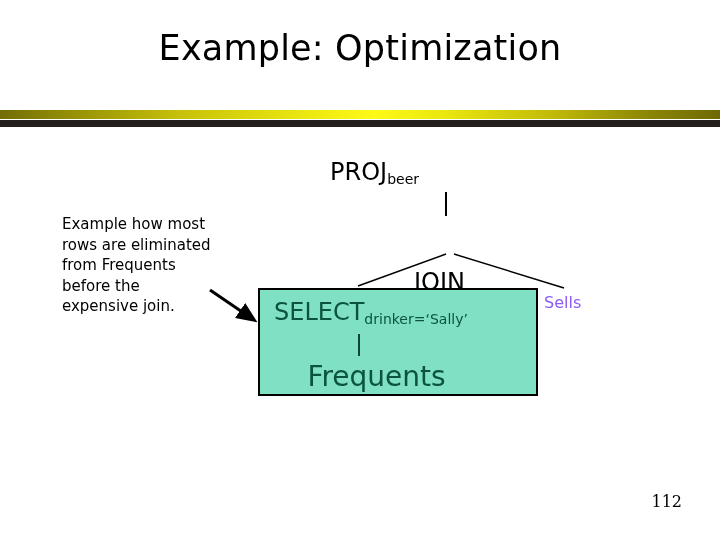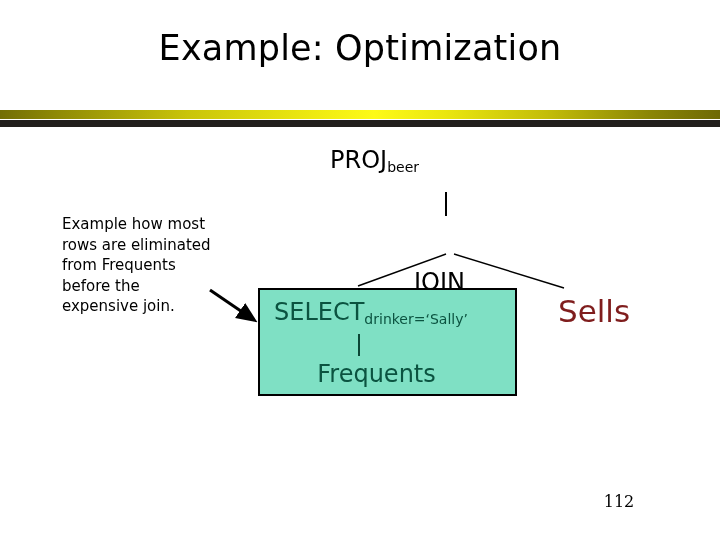--- a/index.html
+++ b/index.html
@@ -84,21 +84,21 @@
     left: 200px;
     top: 282px;
     width: 66px;
     height: 48px;
   }
 
   
   #proj-node {
     position: absolute;
     left: 330px;
-    top: 146px;
+    top: 158px;
     width: 235px;
     text-align: left;
     white-space: nowrap;
     color: #000000;
     font-family: "DejaVu Sans", sans-serif;
   }
   #proj-node .op {
     font-size: 24px;
   }
   #proj-node .sub {
@@ -135,21 +135,21 @@
     top: 252px;
     width: 290px;
     height: 50px;
   }
 
   
   #select-box {
     position: absolute;
     left: 258px;
     top: 288px;
-    width: 259px;
+    width: 280px;
     height: 108px;
     background: #7fe0c4;
     border: 2px solid #000000;
     box-sizing: border-box;
   }
   #select-node {
     position: absolute;
     left: 14px;
     top: 8px;
     white-space: nowrap;
@@ -170,44 +170,44 @@
     width: 2px;
     height: 22px;
     background: #0b4636;
   }
   #frequents-node {
     position: absolute;
     left: 0;
     top: 70px;
     width: 233px;
     text-align: center;
-    font-size: 24px;
+    font-size: 28px;
     color: #0b5340;
     font-family: "DejaVu Sans", sans-serif;
     white-space: nowrap;
   }
 
   
   #sells-node {
     position: absolute;
-    left: 558px;
+    left: 544px;
     top: 293px;
-    font-size: 31px;
-    color: #7f1d1d;
+    font-size: 16px;
+    color: #8b5cf6;
     font-family: "DejaVu Sans", sans-serif;
     white-space: nowrap;
   }
 
   
   #page-number {
     position: absolute;
-    left: 584px;
+    left: 612px;
     top: 492px;
     width: 70px;
-    text-align: center;
+    text-align: right;
     font-family: "DejaVu Serif", serif;
     font-size: 16px;
     color: #000000;
   }
 </style>
 </head>
 <body>
 
 <div id="slide">
 

